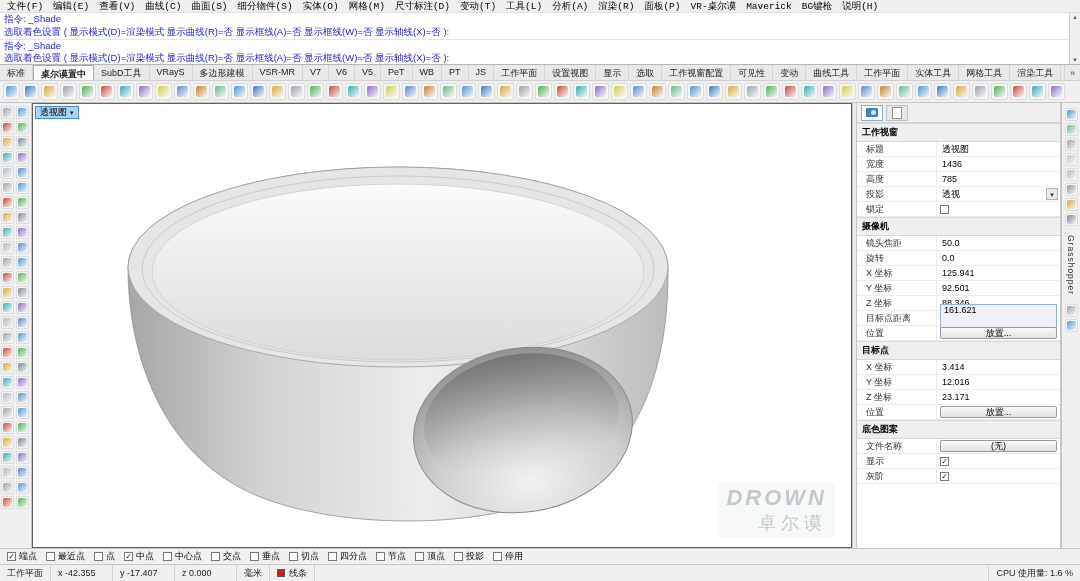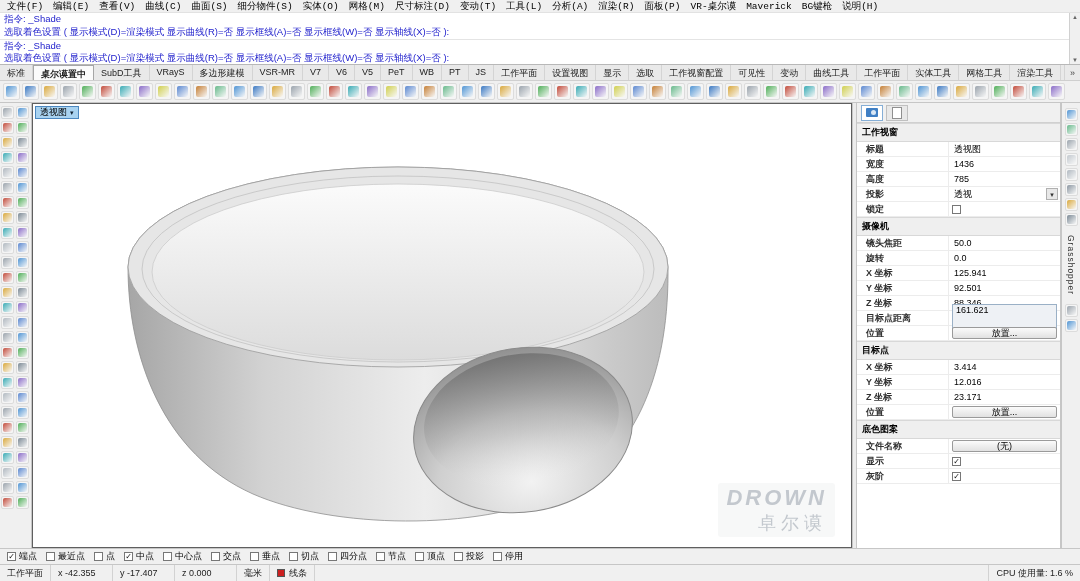--- a/index.html
+++ b/index.html
@@ -53,21 +53,21 @@
   .panel{width:204px;background:#fff;border-right:1px solid #c6c6c6;display:flex;flex-direction:column;font-size:9px;}
   .panel-tabs{height:20px;background:#f0f0f0;border-bottom:1px solid #d0d0d0;display:flex;align-items:center;padding-left:4px;gap:3px;flex:none;}
   .ptab{width:22px;height:16px;border:1px solid #c0c0c0;background:#e8e8e8;display:inline-flex;align-items:center;justify-content:center;}
   .ptab.active{background:#fff;border-color:#85aed6;}
   .cam{width:12px;height:9px;background:#3f7fc4;border-radius:1px;position:relative;display:block;}
   .cam::after{content:"";position:absolute;right:2px;top:2px;width:5px;height:5px;border-radius:50%;background:#d9e7f5;}
   .page{width:10px;height:12px;background:#fff;border:1px solid #8f8f8f;display:block;}
   .panel-body{flex:1;overflow:hidden;background:#fff;}
   .psec{background:#efefef;border-top:1px solid #d8d8d8;border-bottom:1px solid #d8d8d8;font-weight:bold;padding:2px 5px;}
   .prow{display:flex;height:15px;align-items:center;border-bottom:1px solid #ececec;background:#fff;}
-  .plabel{width:92px;padding-left:9px;color:#303030;border-right:1px solid #ececec;height:100%;display:flex;align-items:center;flex:none;font-weight:bold;}
+  .plabel{width:80px;padding-left:9px;color:#303030;border-right:1px solid #ececec;height:100%;display:flex;align-items:center;flex:none;}
   .pval{flex:1;display:flex;align-items:center;padding:0 3px;height:100%;position:relative;}
   .ptext{padding-left:2px;white-space:nowrap;}
   .pinput{flex:1;background:#eef1f5;border:1px solid #9ab0c6;padding:0 3px;height:28px;line-height:11px;}
   .pbtn{flex:1;text-align:center;background:linear-gradient(#fbfbfb,#e1e1e1);border:1px solid #9a9a9a;border-radius:2px;height:12px;line-height:11px;}
   .combo{position:absolute;right:2px;top:1px;width:12px;height:12px;background:#e8e8e8;border:1px solid #b0b0b0;
          text-align:center;line-height:11px;font-size:7px;color:#333;}
   .cbx{width:9px;height:9px;border:1px solid #777;background:#fff;display:inline-flex;align-items:center;justify-content:center;
        font-size:8px;line-height:9px;color:#111;flex:none;}
 
   

